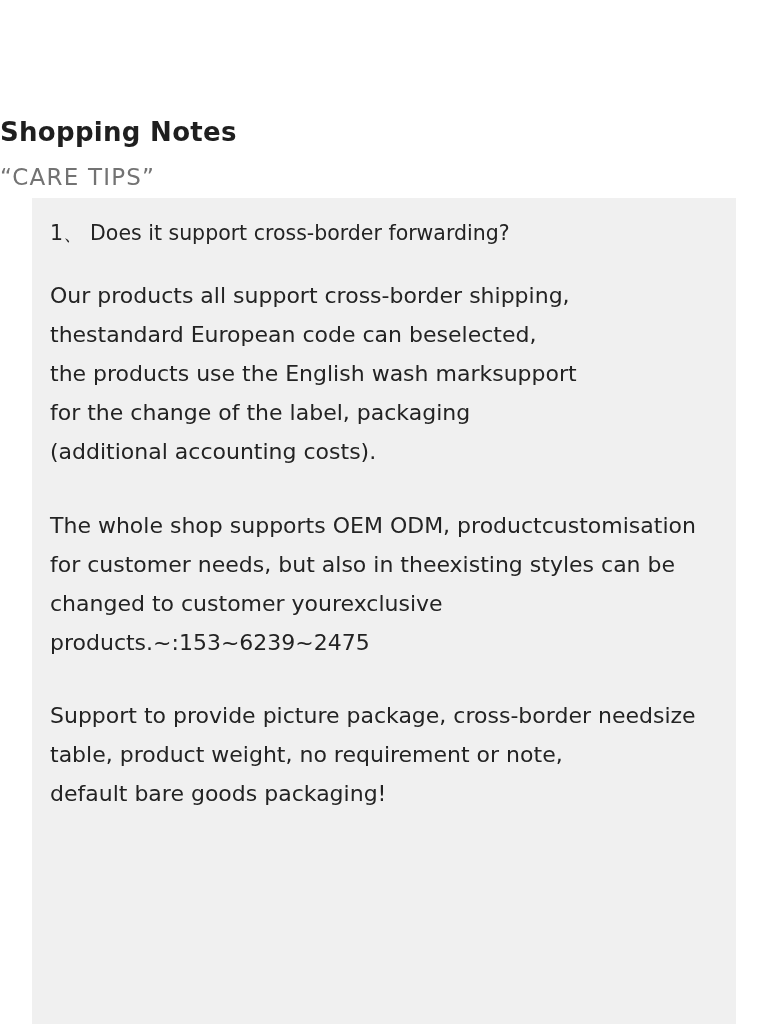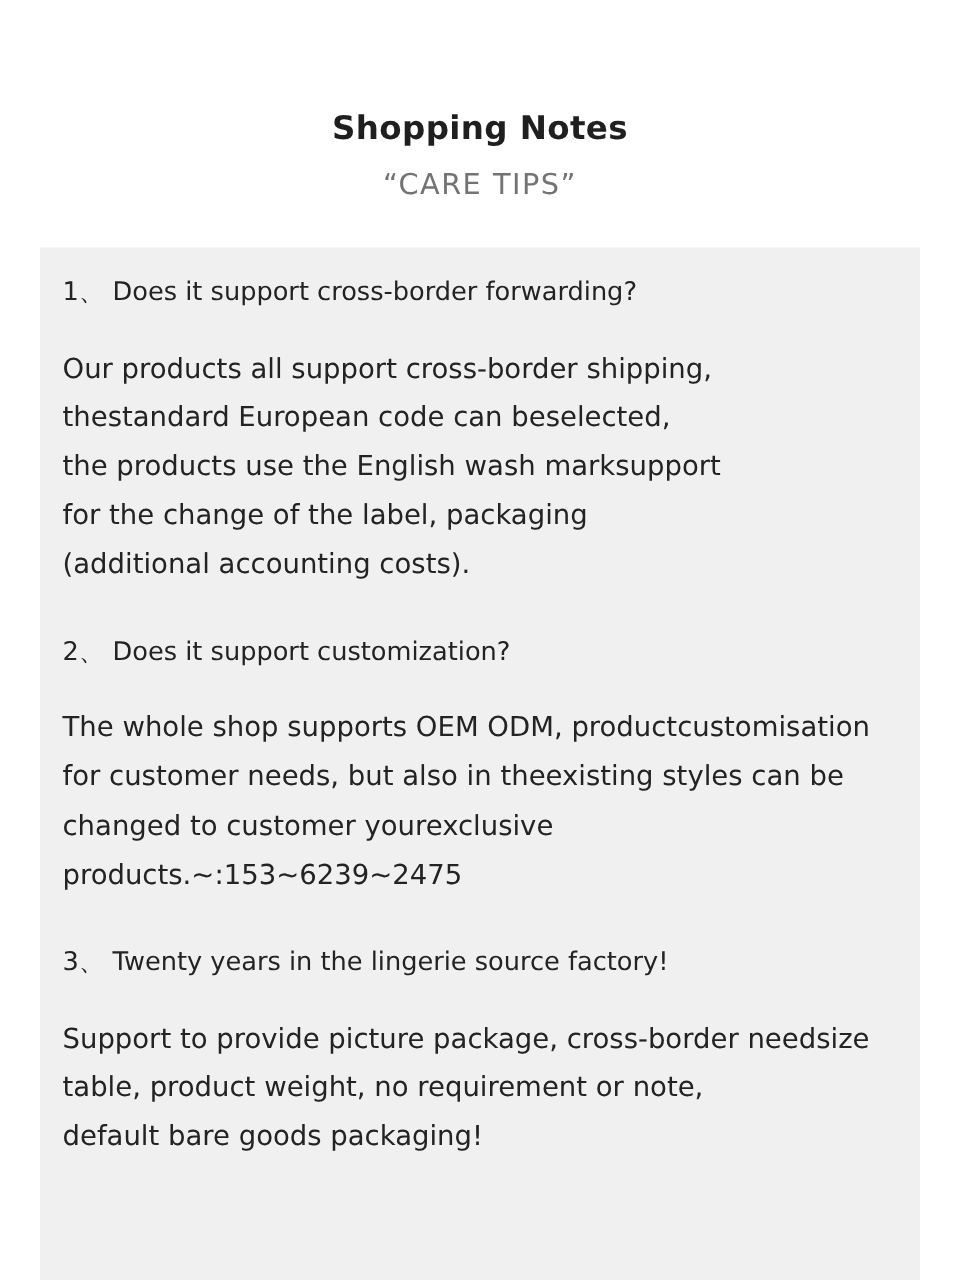--- a/index.html
+++ b/index.html
@@ -15,22 +15,21 @@
     overflow: hidden;
   }
   .page {
     position: relative;
     width: 768px;
     height: 1024px;
     background: #ffffff;
     box-sizing: border-box;
   }
   .header {
-    padding-top: 88px;
-    text-align: center;
+    padding-top: 117px;
   }
   .title {
     font-size: 26px;
     font-weight: bold;
     letter-spacing: 0.3px;
     color: #1f1f1f;
     margin: 0;
     line-height: 1.2;
   }
   .subtitle {
@@ -86,28 +85,26 @@
     <div class="qa-block">
       <p class="question">1、 Does it support cross-border forwarding?</p>
       <p class="answer">Our products all support cross-border shipping,
 thestandard European code can beselected,
 the products use the English wash marksupport
 for the change of the label, packaging
 (additional accounting costs).</p>
     </div>
 
     <div class="qa-block">
-      <p class="question">2、 Does it support customization?</p>
       <p class="answer">The whole shop supports OEM ODM, productcustomisation
 for customer needs, but also in theexisting styles can be
 changed to customer yourexclusive
 products.~:153~6239~2475</p>
     </div>
 
     <div class="qa-block">
-      <p class="question">3、 Twenty years in the lingerie source factory!</p>
       <p class="answer last">Support to provide picture package, cross-border needsize
 table, product weight, no requirement or note,
 default bare goods packaging!</p>
     </div>
 
   </div>
 </div>
 
 </body></html>

